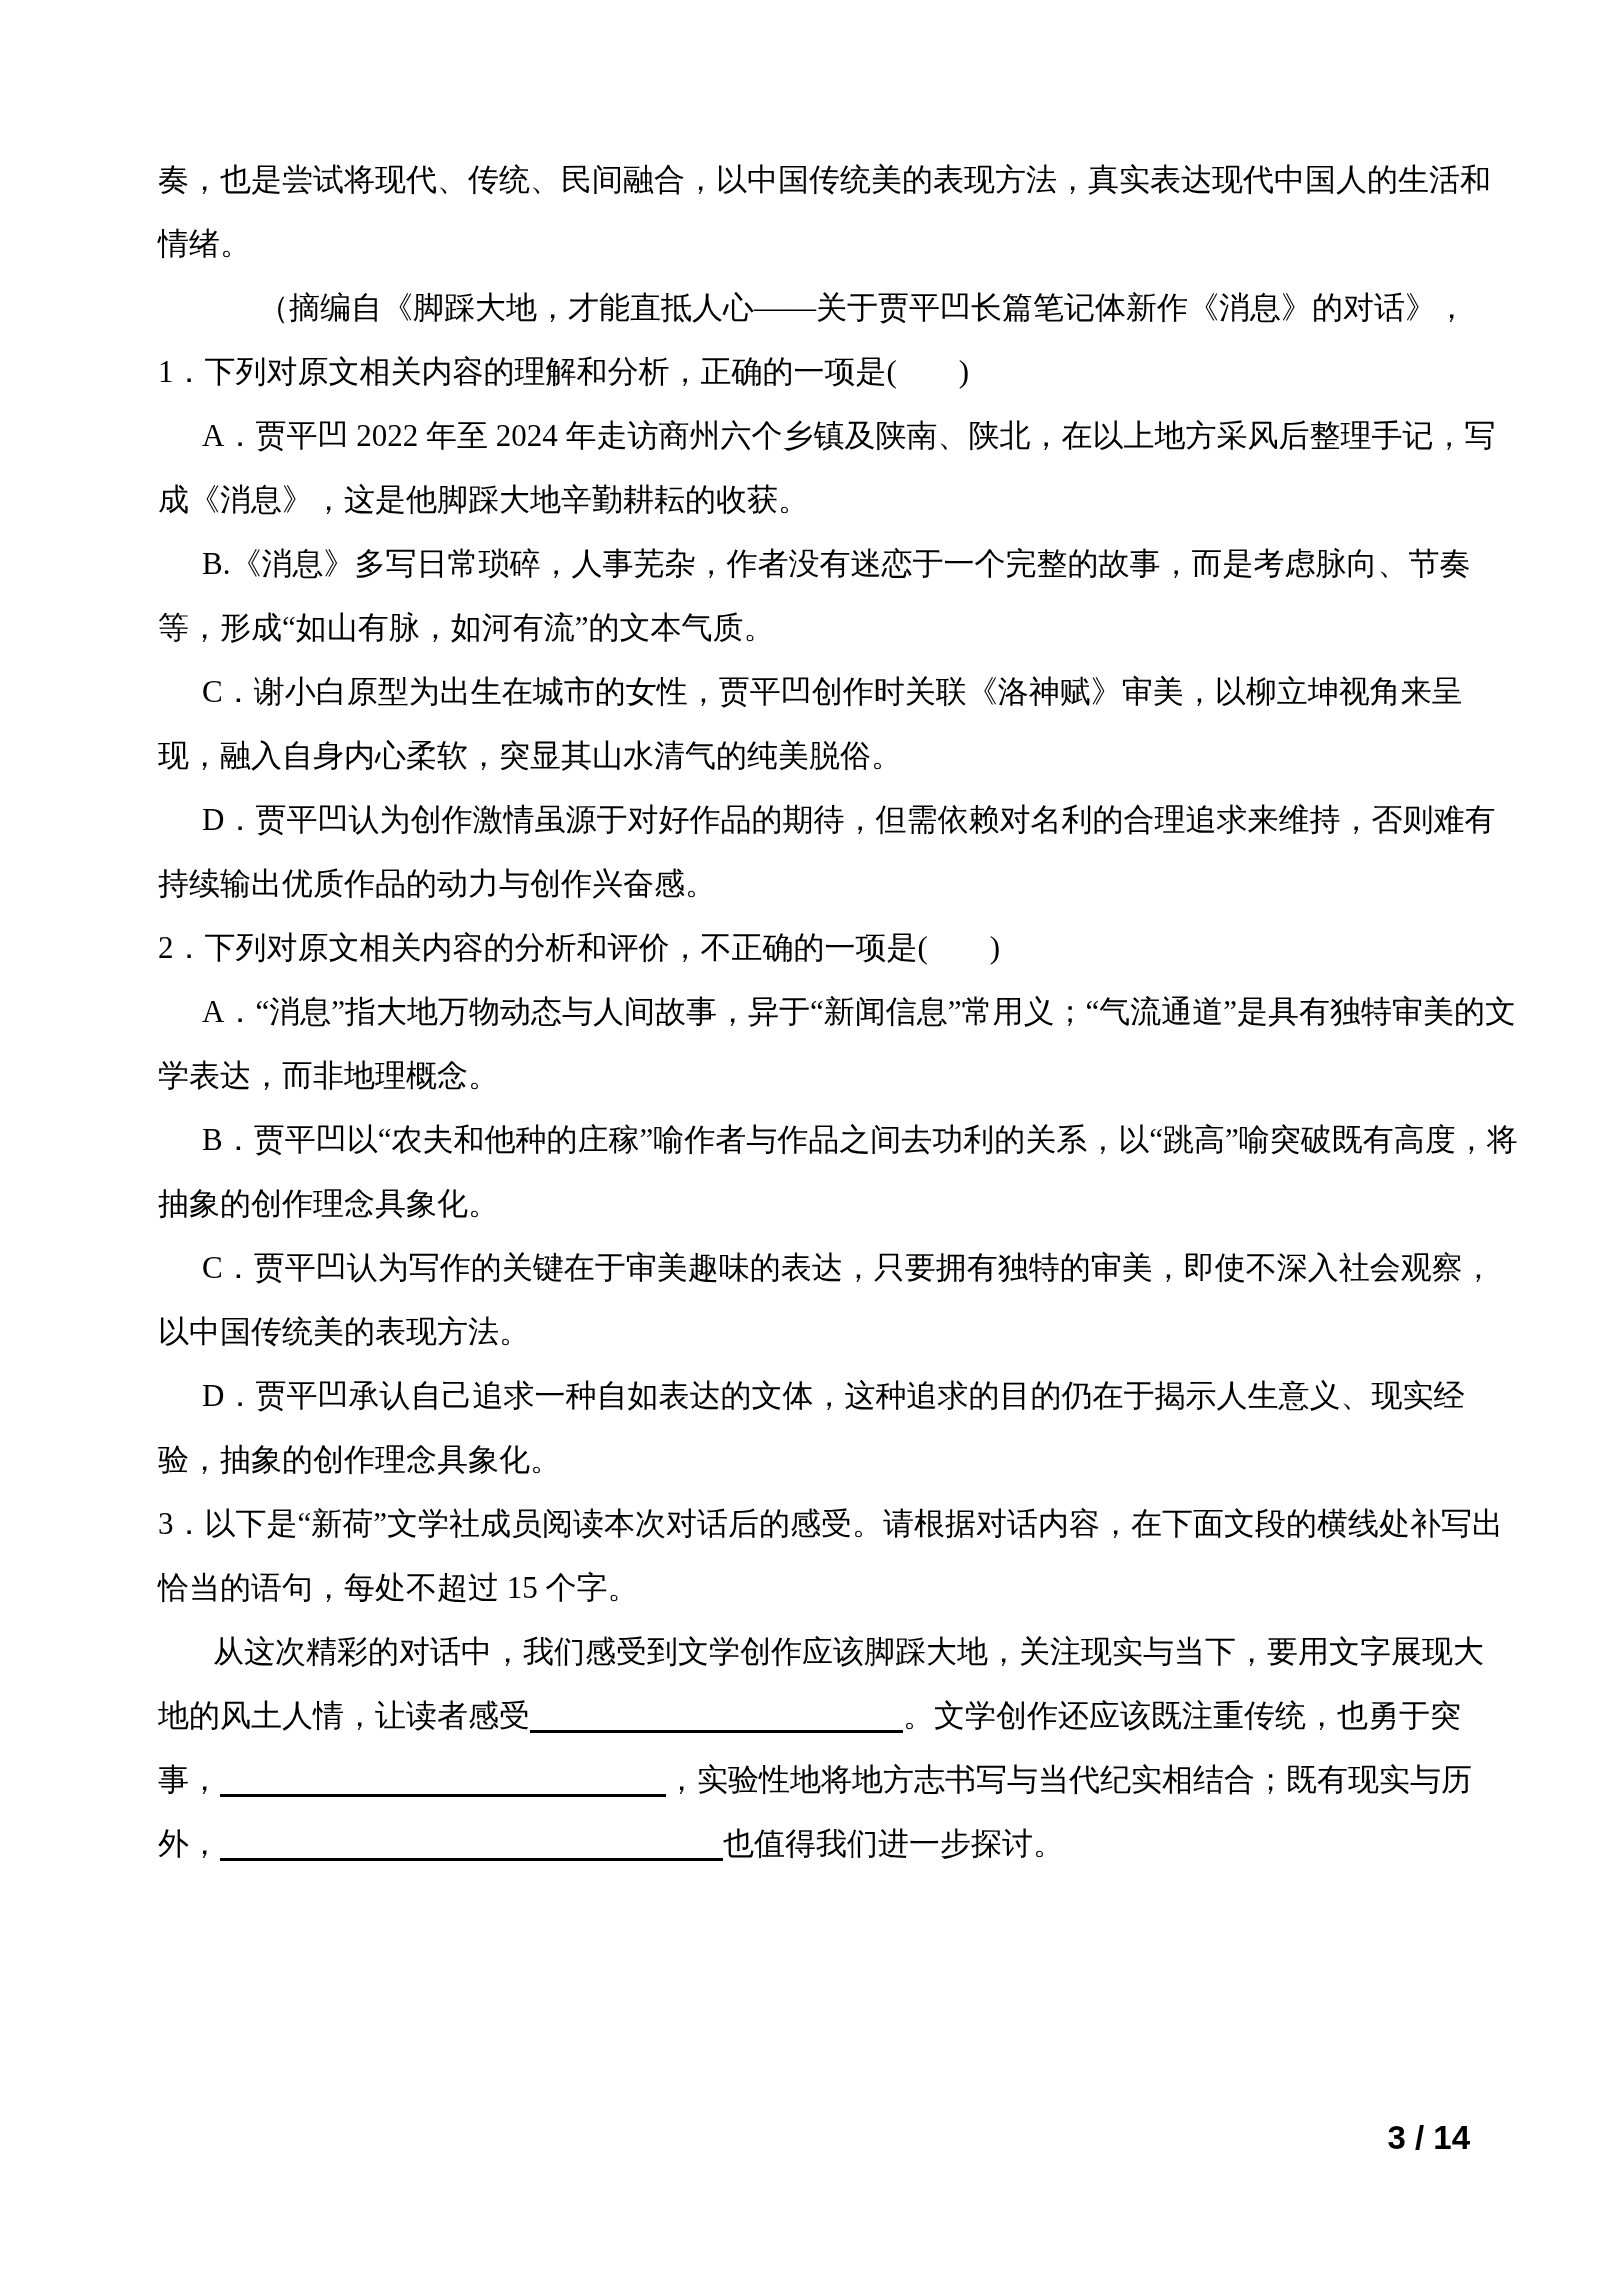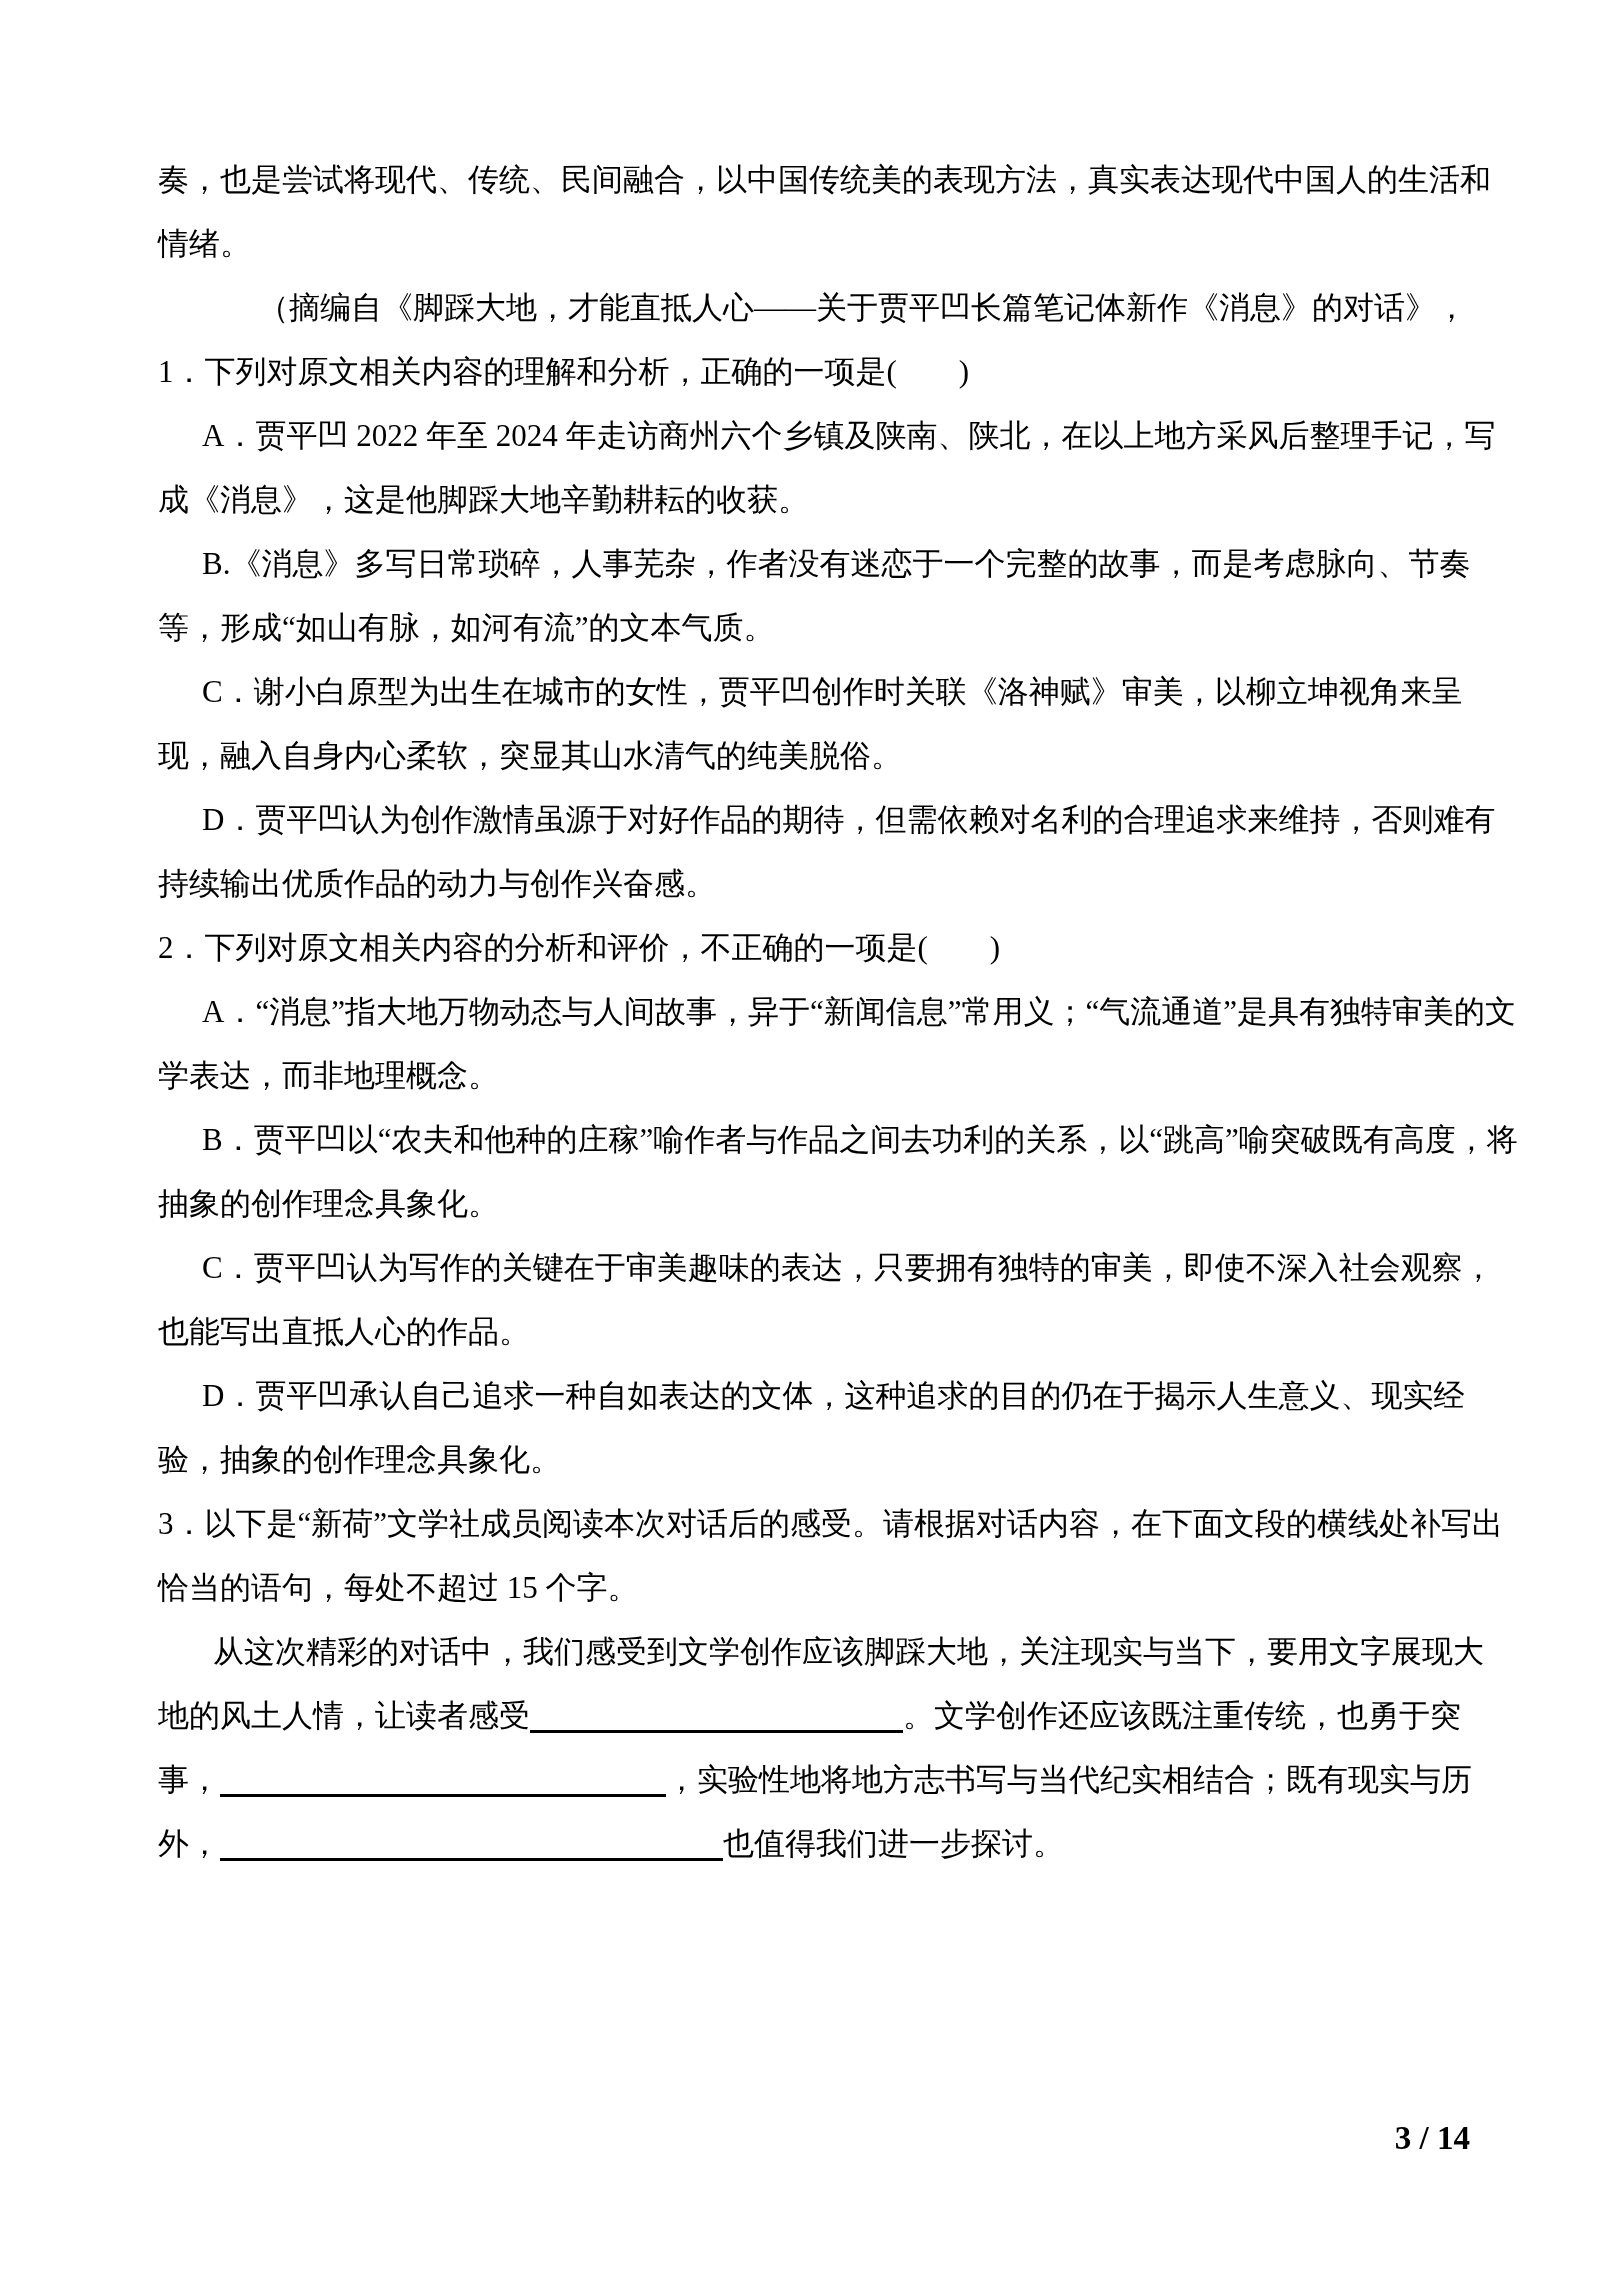--- a/index.html
+++ b/index.html
@@ -21,21 +21,21 @@
     display:inline-block;height:0.85em;
     border-bottom:3.8px solid #000;
     vertical-align:-0.22em;
   }
   .b1{width:373px;}
   .b2{width:446px;}
   .b3{width:503px;}
   .pagefooter{
     position:absolute;right:153px;top:2106px;
     font-size:33px;line-height:64px;font-weight:bold;
-    font-family:Liberation Serif, serif;
+    font-family:Liberation Sans, sans-serif;
   }
 </style>
 </head>
 <body>
 
 <div class="page">
   <main class="content">
 
     <div class="line">奏，也是尝试将现代、传统、民间融合，以中国传统美的表现方法，真实表达现代中国人的生活和</div>
     <div class="line">情绪。</div>
@@ -50,21 +50,21 @@
     <div class="line">现，融入自身内心柔软，突显其山水清气的纯美脱俗。</div>
     <div class="line opt">D．贾平凹认为创作激情虽源于对好作品的期待，但需依赖对名利的合理追求来维持，否则难有</div>
     <div class="line">持续输出优质作品的动力与创作兴奋感。</div>
 
     <div class="line">2．下列对原文相关内容的分析和评价，不正确的一项是(　　)</div>
     <div class="line opt">A．“消息”指大地万物动态与人间故事，异于“新闻信息”常用义；“气流通道”是具有独特审美的文</div>
     <div class="line">学表达，而非地理概念。</div>
     <div class="line opt">B．贾平凹以“农夫和他种的庄稼”喻作者与作品之间去功利的关系，以“跳高”喻突破既有高度，将</div>
     <div class="line">抽象的创作理念具象化。</div>
     <div class="line opt">C．贾平凹认为写作的关键在于审美趣味的表达，只要拥有独特的审美，即使不深入社会观察，</div>
-    <div class="line">也能写出直抵人心的作品。</div>
+    <div class="line">以中国传统美的表现方法。</div>
     <div class="line opt">D．贾平凹承认自己追求一种自如表达的文体，这种追求的目的仍在于揭示人生意义、现实经</div>
     <div class="line">验，抽象的创作理念具象化。</div>
 
     <div class="line">3．以下是“新荷”文学社成员阅读本次对话后的感受。请根据对话内容，在下面文段的横线处补写出</div>
     <div class="line">恰当的语句，每处不超过 15 个字。</div>
 
     <div class="line indent2">从这次精彩的对话中，我们感受到文学创作应该脚踩大地，关注现实与当下，要用文字展现大</div>
 
     <div class="line"><span>地的风土人情，让读者感受</span><span class="blank b1"></span><span>。文学创作还应该既注重传统，也勇于突</span></div>
 

